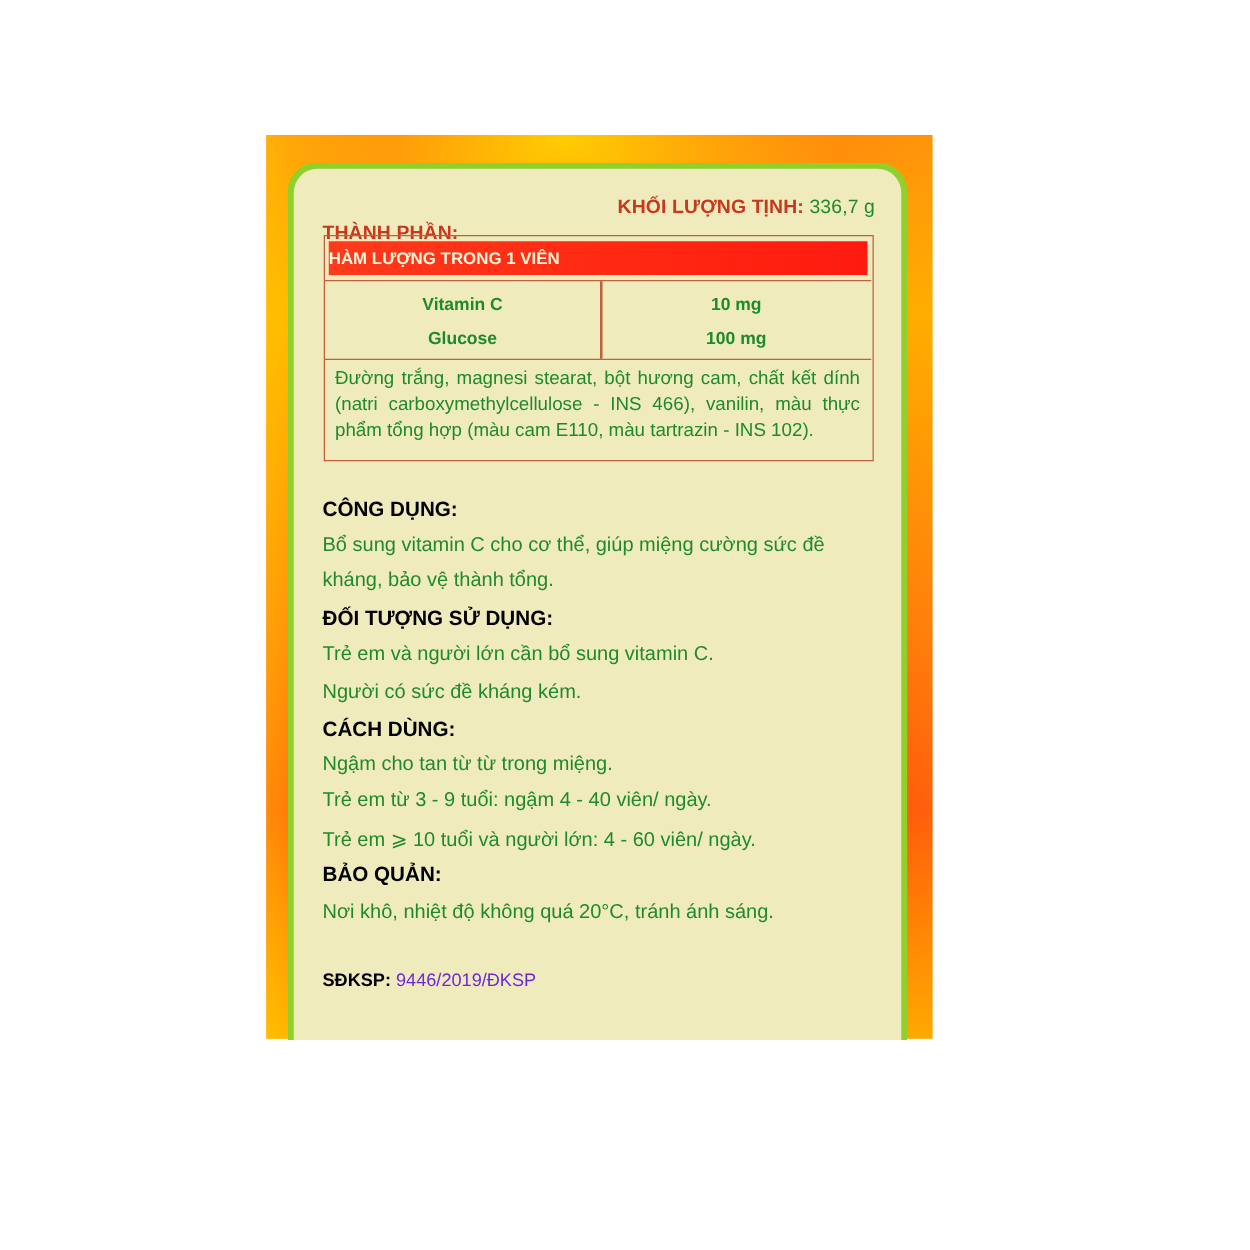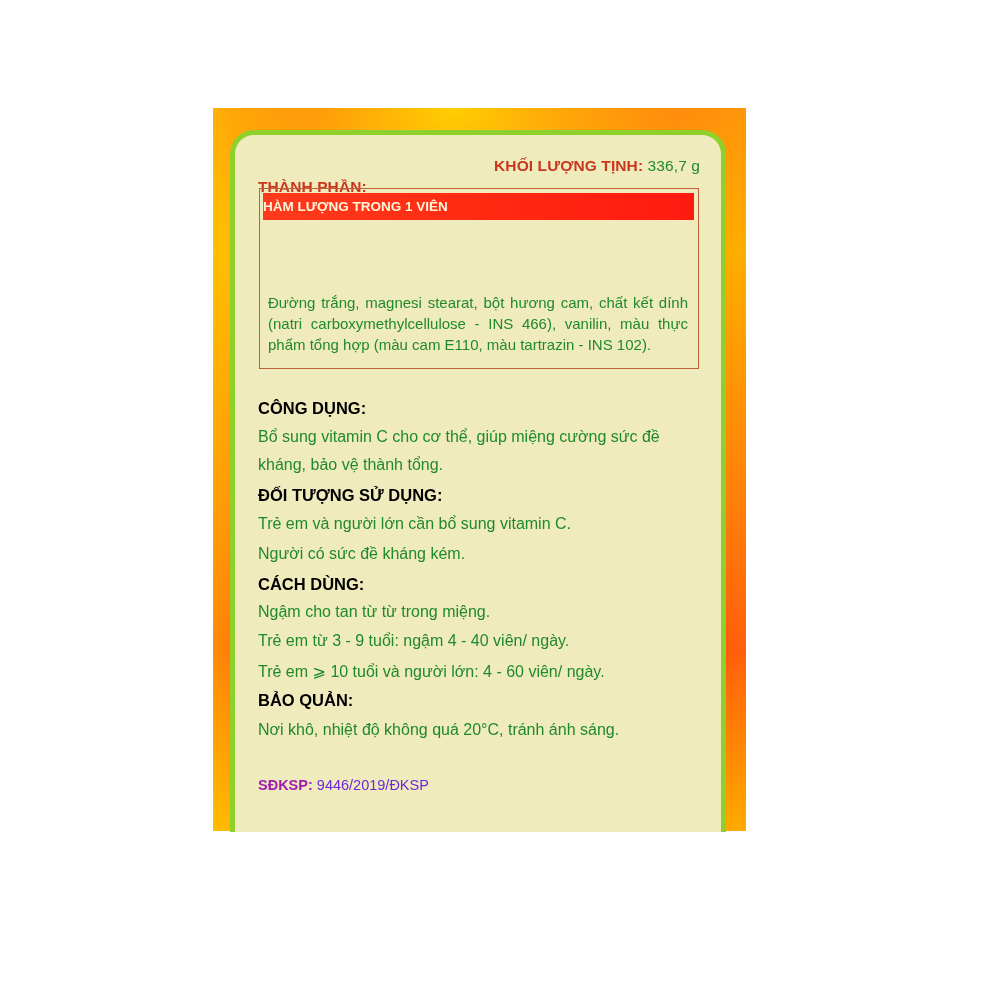--- a/index.html
+++ b/index.html
@@ -61,40 +61,47 @@
       position: absolute; left: 8px; top: 103px; width: 420px;
       font-size: 15px; line-height: 21px; color: #1f8a2a; text-align: justify;
     }
     .sec-title {
       position: absolute; left: 258px; font-size: 16.5px; font-weight: bold; color: #000000;
     }
     .sec-line {
       position: absolute; left: 258px; font-size: 16px; color: #1f8a2a;
     }
     .reg { position: absolute; left: 258px; top: 777px; font-size: 14.5px; }
-    .reg .label { color: #a21caf; font-weight: bold; }
+    .reg .label { color: #000000; font-weight: bold; }
     .reg .val { color: #6d28d9; }
   </style>
 </head>
 <body>
 
 <div class="outer"></div>
 <div class="inner-bottom"></div>
 <div class="inner"></div>
 
 <div class="head-row">
   <span class="left red">THÀNH PHẦN:</span>
   <span class="right">
     <span class="red">KHỐI LƯỢNG TỊNH:</span>
     <span class="val">336,7 g</span>
   </span>
 </div>
 
 <div class="table">
   <div class="t-head">HÀM LƯỢNG TRONG 1 VIÊN</div>
+  <div class="t-row">
+    <div class="t-divider"></div>
+    <div class="t-cell name">Vitamin C</div>
+    <div class="t-cell val">10 mg</div>
+    <div class="t-cell name" style="top:32px">Glucose</div>
+    <div class="t-cell val" style="top:32px">100 mg</div>
+  </div>
   <div class="t-note">Đường trắng, magnesi stearat, bột hương cam, chất kết dính (natri carboxymethylcellulose - INS 466), vanilin, màu thực phẩm tổng hợp (màu cam E110, màu tartrazin - INS 102).</div>
 </div>
 
 <div class="sec-title" style="top:399px">CÔNG DỤNG:</div>
 <div class="sec-line" style="top:428px">Bổ sung vitamin C cho cơ thể, giúp miệng cường sức đề</div>
 <div class="sec-line" style="top:456px">kháng, bảo vệ thành tổng.</div>
 
 <div class="sec-title" style="top:486px">ĐỐI TƯỢNG SỬ DỤNG:</div>
 <div class="sec-line" style="top:515px">Trẻ em và người lớn cần bổ sung vitamin C.</div>
 <div class="sec-line" style="top:545px">Người có sức đề kháng kém.</div>

